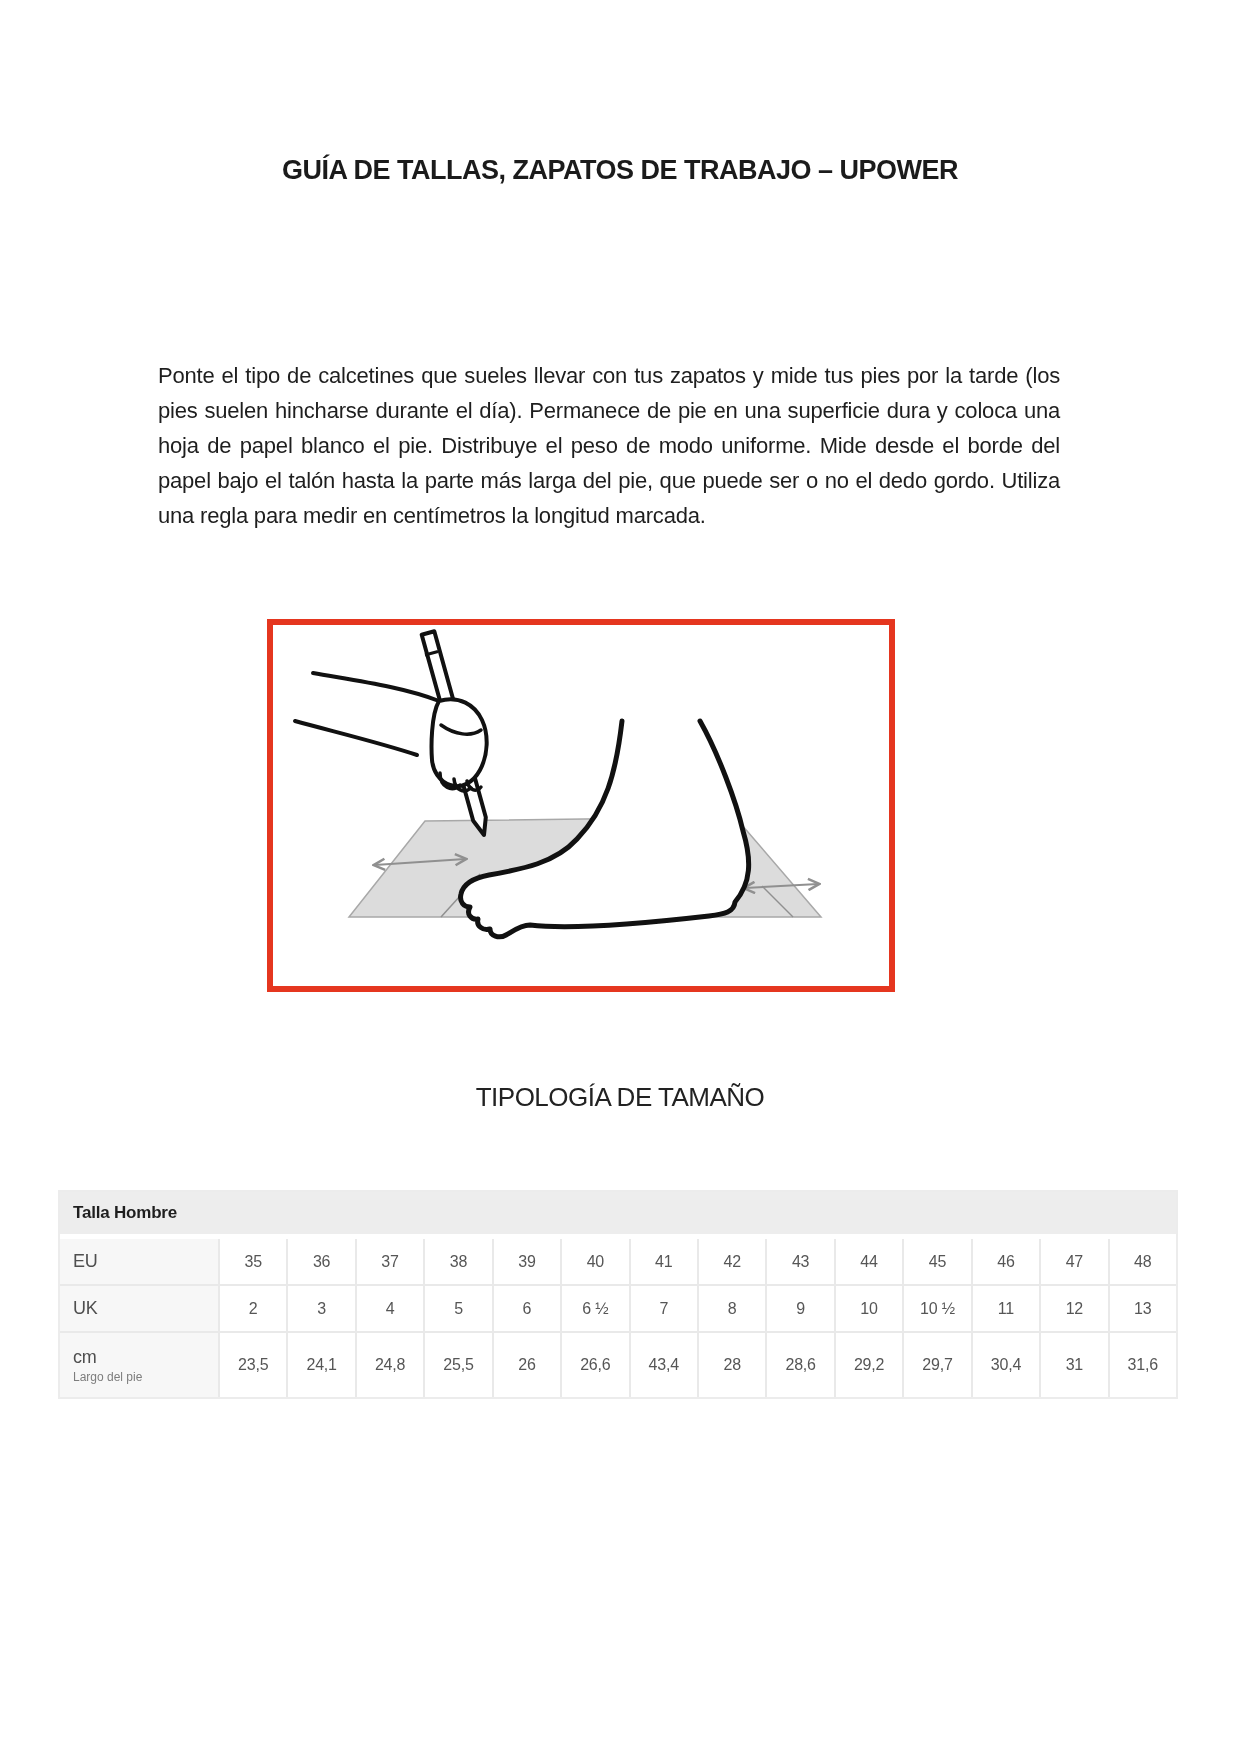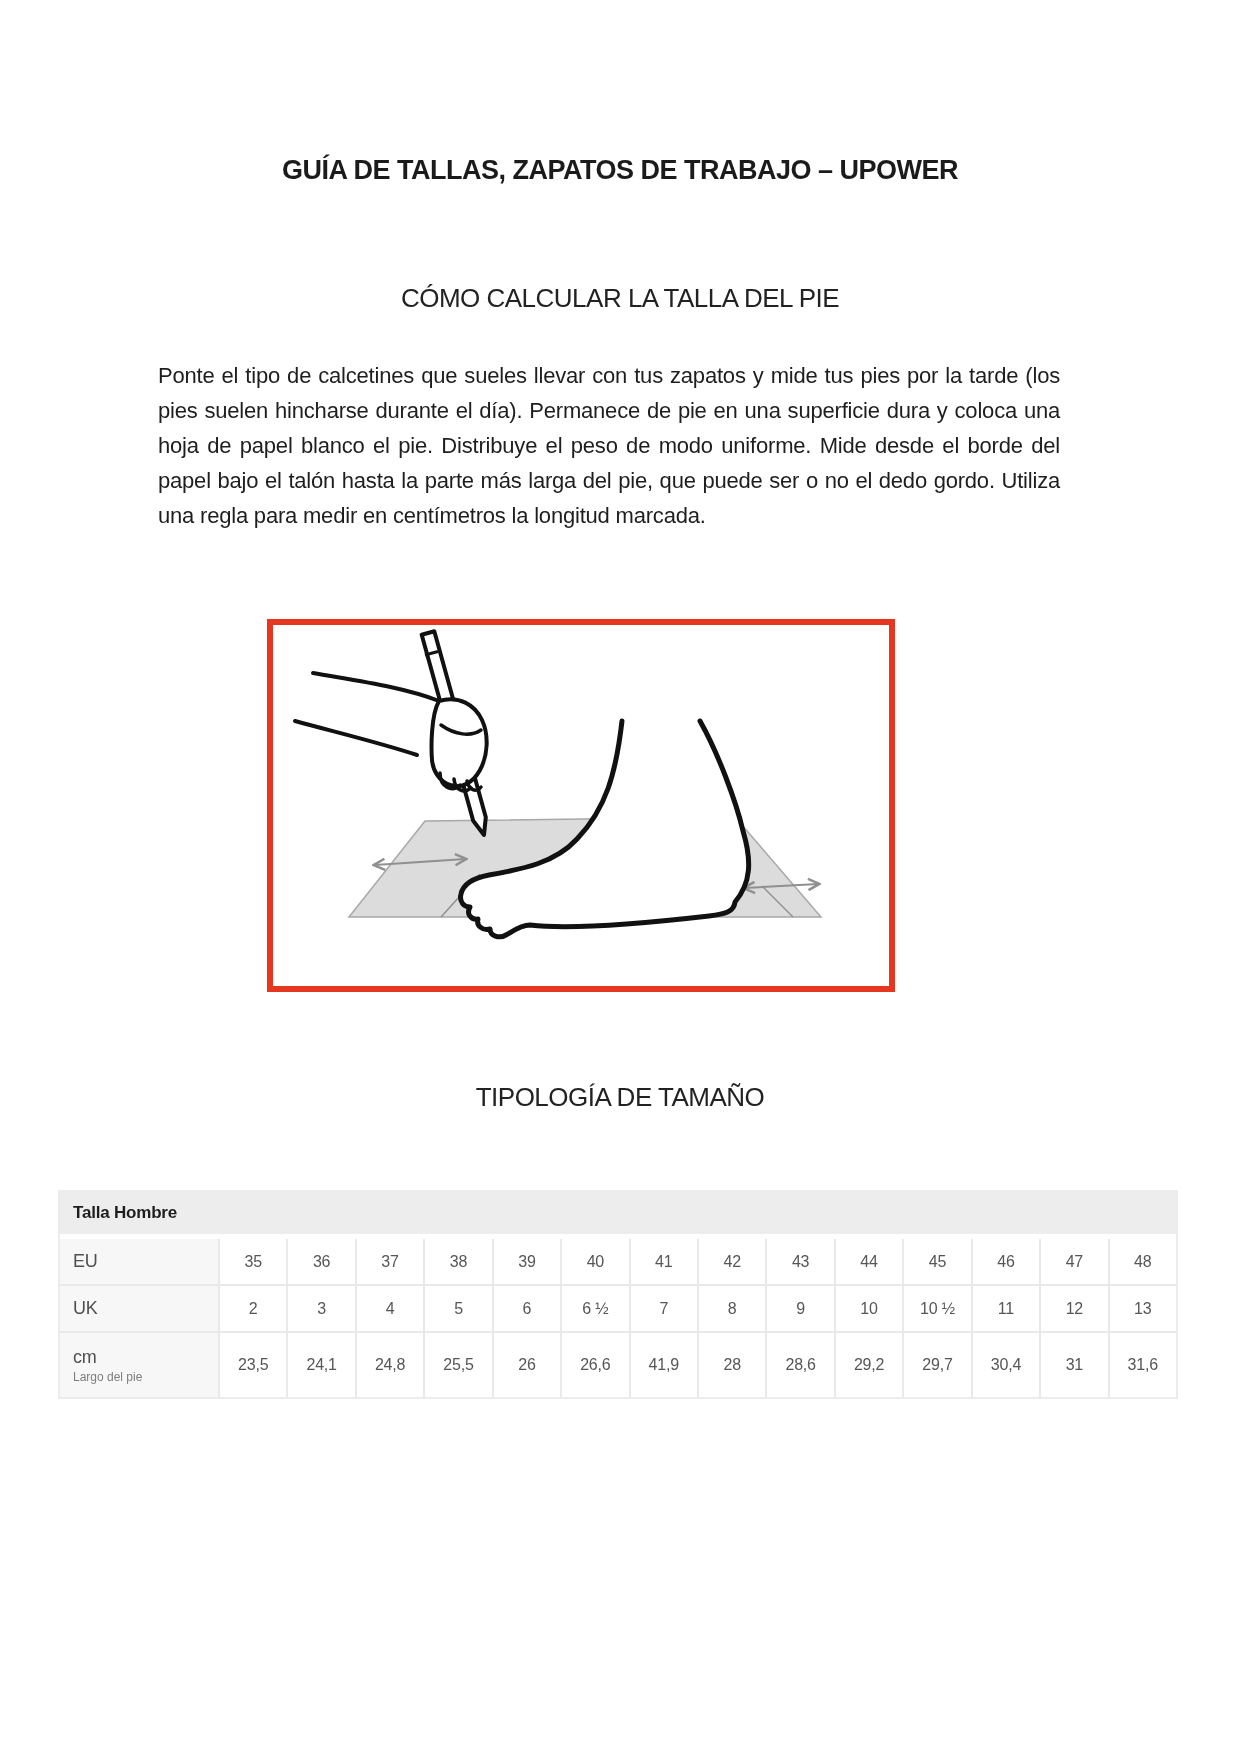--- a/index.html
+++ b/index.html
@@ -104,21 +104,20 @@
     letter-spacing: -0.2px;
   }
 </style>
 </head>
 <body>
 
 <div class="page">
 
   <div class="doc-title">GUÍA DE TALLAS, ZAPATOS DE TRABAJO – UPOWER</div>
 
-  <div class="section-heading heading-measure">CÓMO CALCULAR LA TALLA DEL PIE</div>
 
   <p class="intro-paragraph">Ponte el tipo de calcetines que sueles llevar con tus zapatos y mide tus pies por la tarde (los pies suelen hincharse durante el día). Permanece de pie en una superficie dura y coloca una hoja de papel blanco el pie. Distribuye el peso de modo uniforme. Mide desde el borde del papel bajo el talón hasta la parte más larga del pie, que puede ser o no el dedo gordo. Utiliza una regla para medir en centímetros la longitud marcada.</p>
 
   <div class="figure-box">
     <svg viewBox="0 0 616 361" xmlns="http://www.w3.org/2000/svg">
       <defs>
         <marker id="arr" viewBox="0 0 10 10" refX="8" refY="5" markerWidth="7" markerHeight="7" orient="auto-start-reverse">
           <path d="M1,1 L9,5 L1,9" fill="none" stroke="#909090" stroke-width="1.8"></path>
         </marker>
       </defs>
@@ -207,21 +206,21 @@
         <div class="cell label-cell">
           <span class="label-main">cm</span>
           <span class="label-sub">Largo del pie</span>
         </div>
         <div class="cell data-cell">23,5</div>
         <div class="cell data-cell">24,1</div>
         <div class="cell data-cell">24,8</div>
         <div class="cell data-cell">25,5</div>
         <div class="cell data-cell">26</div>
         <div class="cell data-cell">26,6</div>
-        <div class="cell data-cell">41,9</div>
+        <div class="cell data-cell">43,4</div>
         <div class="cell data-cell">28</div>
         <div class="cell data-cell">28,6</div>
         <div class="cell data-cell">29,2</div>
         <div class="cell data-cell">29,7</div>
         <div class="cell data-cell">30,4</div>
         <div class="cell data-cell">31</div>
         <div class="cell data-cell">31,6</div>
       </div>
   </div>
 

